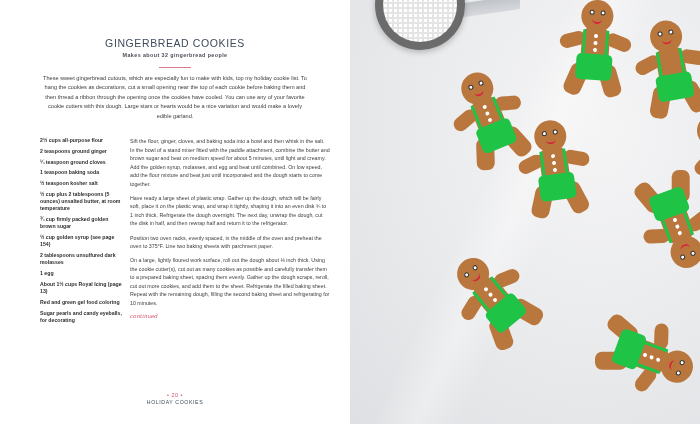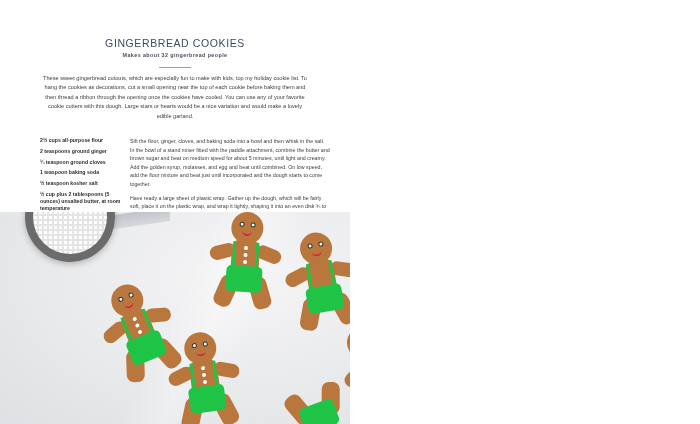--- a/index.html
+++ b/index.html
@@ -1,19 +1,19 @@
 <!DOCTYPE html>
 <html><head>
   <meta charset="utf-8">
   <style>
     * { box-sizing: border-box; margin: 0; padding: 0; }
     html, body { width: 700px; height: 424px; overflow: hidden; background: #ffffff; }
     body { position: relative; font-family: "Liberation Sans", sans-serif; color: #3a3a3a; }
 
-    .spread { position: absolute; inset: 0; display: flex; flex-direction: column; }
+    .spread { position: absolute; inset: 0; display: flex; }
     .left-page { position: relative; width: 350px; height: 424px; background: #ffffff; }
     .right-page { position: relative; width: 350px; height: 424px; overflow: hidden; background: #e8e9eb; }
 
     .title { position: absolute; left: 0; right: 0; top: 37px; text-align: center;
       font-size: 10.5px; letter-spacing: 0.6px; color: #3f4a5a; font-weight: normal; }
     .subtitle { position: absolute; left: 0; right: 0; top: 52px; text-align: center;
       font-size: 5.4px; letter-spacing: 0.4px; color: #4a4f58; font-weight: bold; }
     .rule { position: absolute; left: 159px; top: 67px; width: 32px; height: 1px; background: #e07a86; }
 
     .intro { position: absolute; left: 40px; width: 270px; top: 74px; text-align: center;

